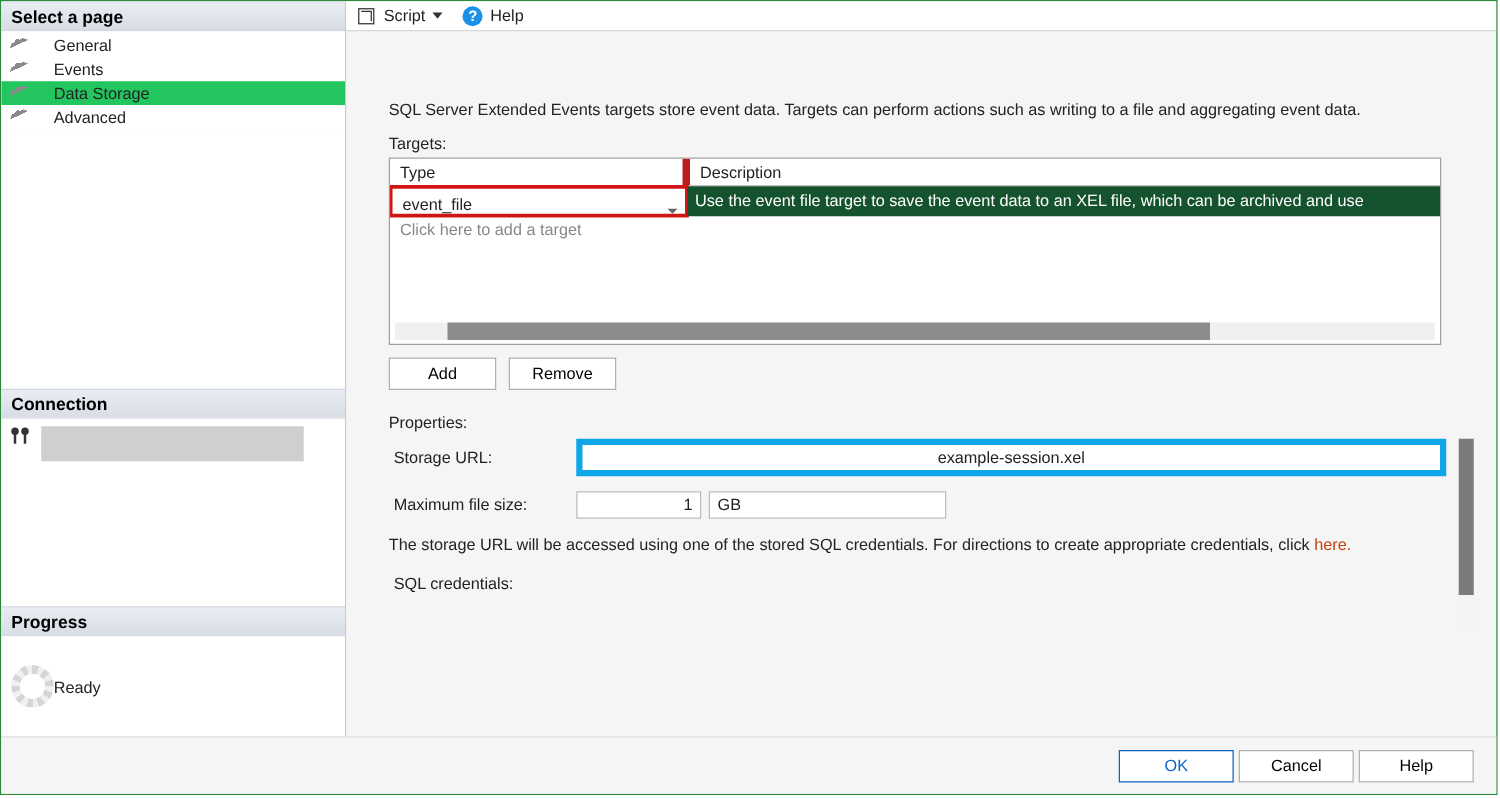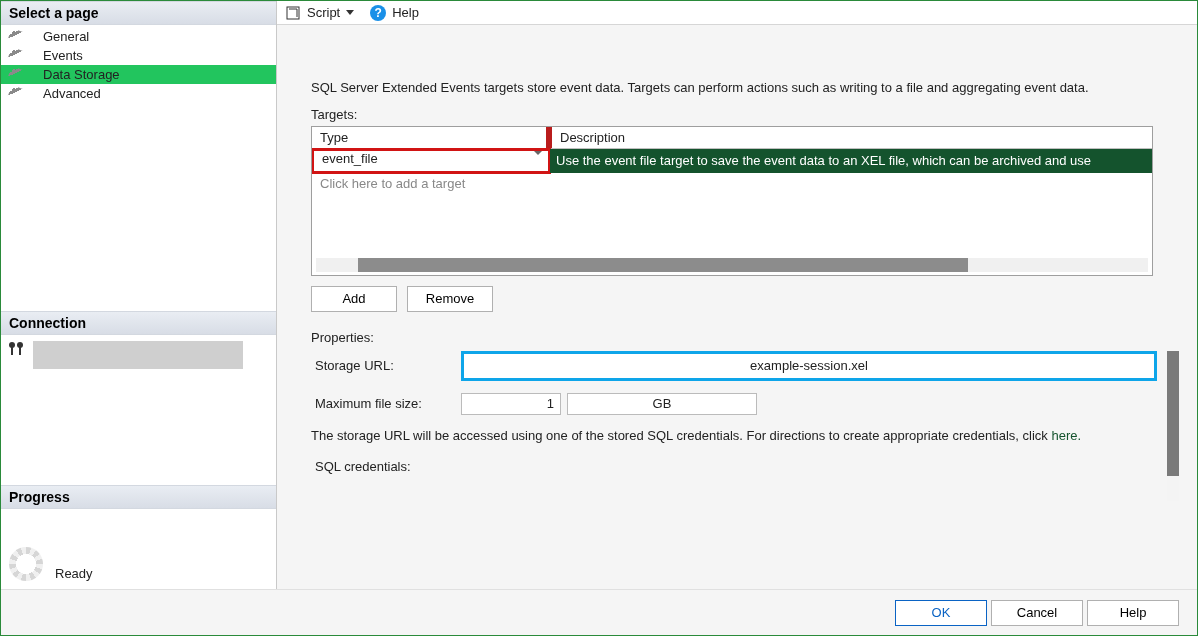--- a/index.html
+++ b/index.html
@@ -93,22 +93,21 @@
     top: 6px; left: 10px; width: 2px; height: 8px; background:#333;
   }
   .conn-redacted {
     width: 210px; height: 28px;
     background: #cfcfcf;
   }
   .prog-body {
     background: #fff;
     padding: 8px;
     display: flex;
-    align-items: flex-end;
-    gap: 12px;
+    align-items: center;
     height: 80px;
   }
   .busy-ring {
     width: 34px; height: 34px;
     border-radius: 50%;
     background:
       radial-gradient(circle, #fff 10px, transparent 10px),
       repeating-conic-gradient(#d6d6d6 0 18deg, #f0f0f0 18deg 36deg);
   }
 
@@ -179,21 +178,21 @@
   .grid-row1 {
     display: flex;
     height: 24px;
     position: relative;
   }
   .row1-type {
     width: 240px;
     border: 3px solid #d11414;
     margin: -1px -1px -1px -1px;
     background: #fff;
-    display: flex; align-items:flex-start; justify-content: space-between;
+    display: flex; align-items:flex-end; justify-content: space-between;
     padding: 0 6px 0 8px;
   }
   .row1-type .mini-caret {
     width: 0; height:0;
     border-left: 4px solid transparent;
     border-right: 4px solid transparent;
     border-top: 4px solid #666;
   }
   .row1-desc {
     flex: 1;
@@ -246,57 +245,57 @@
     display: flex;
     align-items: center;
     margin-bottom: 12px;
   }
   .prop-row .plabel {
     width: 150px;
     padding-left: 4px;
   }
   .storage-box {
     flex: 1;
-    border: 3px solid #0ea5e9;
+    border: 5px solid #0ea5e9;
     height: 30px;
     display: flex; align-items:center;
     padding: 0 8px;
     background: #fff;
     justify-content: center;
     margin-right: 2px;
   }
   .size-num {
     width: 100px; height: 22px;
     border: 1px solid #bbb;
     background: #fff;
     text-align: right;
     padding: 2px 6px;
     margin-right: 6px;
   }
   .size-unit {
     width: 190px; height: 22px;
     border: 1px solid #bbb;
     background: #fff;
-    display: flex; align-items:center; justify-content: center;
+    display: flex; align-items:center; justify-content: flex-start;
     padding: 0 6px;
   }
   .v-scroll {
     position: absolute;
     right: 0; top: 0;
     width: 12px; height: 150px;
     background: #f4f4f4;
   }
   .v-scroll .thumb {
     position: absolute;
     top: 0; left: 0; right: 0; height: 125px;
     background: #7a7a7a;
   }
 
   .help-text { margin-top: 6px; line-height: 1.4; }
-  .help-text a { color: #14532d; cursor: pointer; text-align: right; }
+  .help-text a { color: #c2410c; cursor: pointer; text-align: right; }
 
   
   .footer {
     height: 46px;
     display: flex;
     align-items: center;
     justify-content: flex-end;
     gap: 4px;
     padding-right: 18px;
     background: #f5f5f5;

